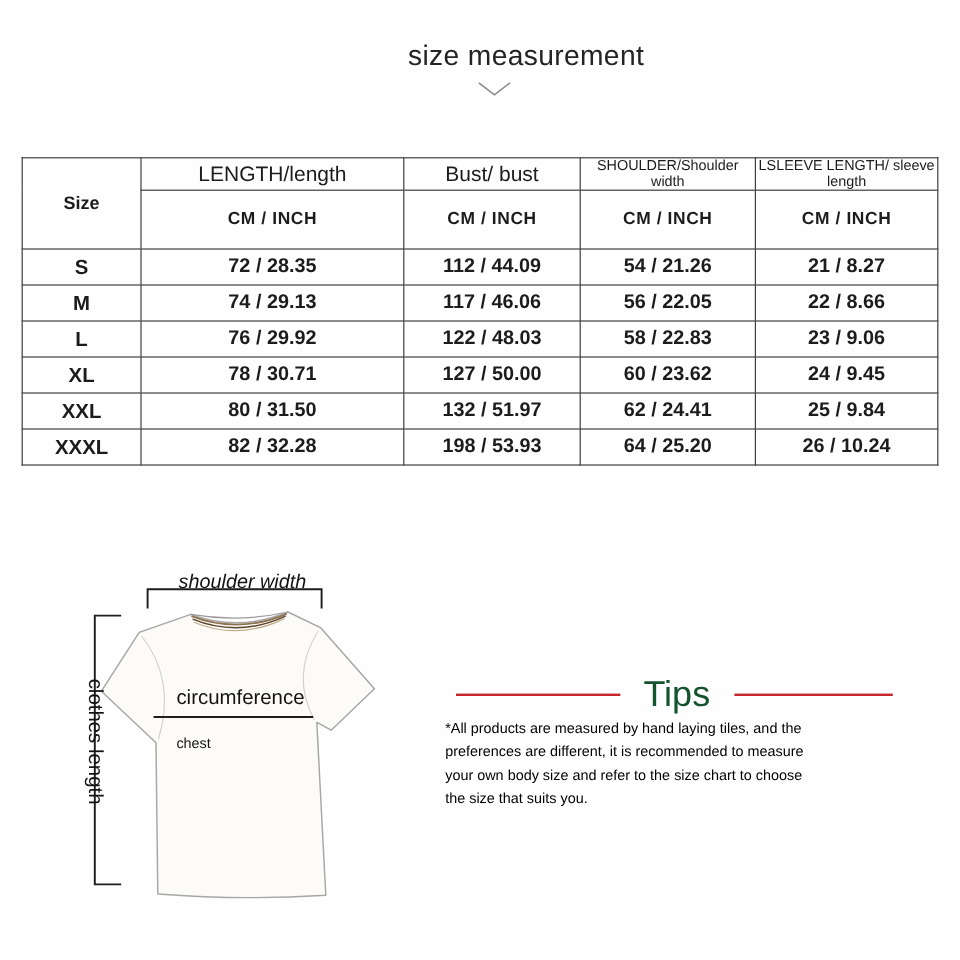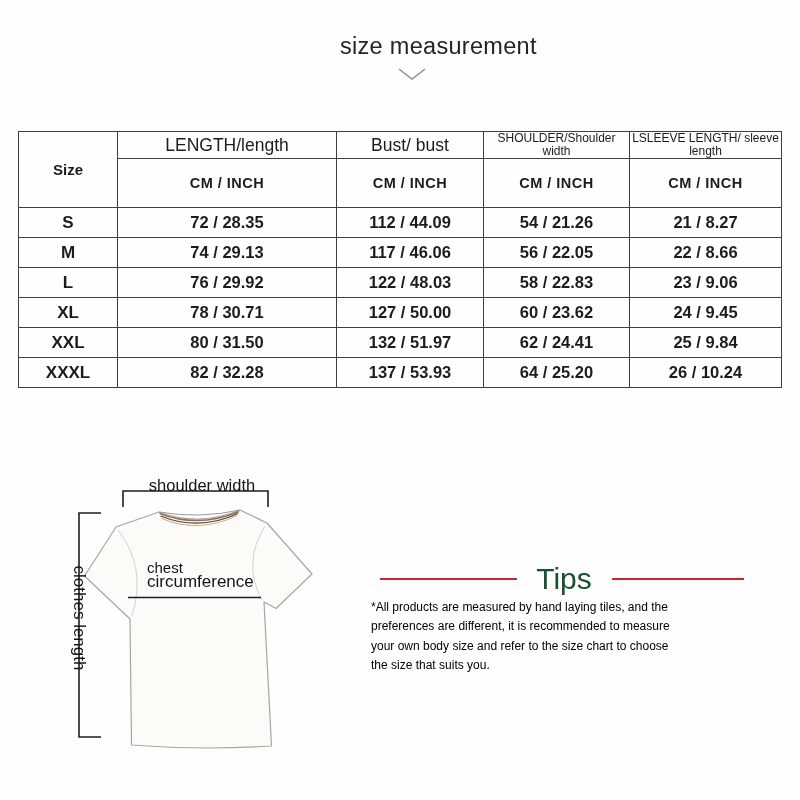--- a/index.html
+++ b/index.html
@@ -22,24 +22,24 @@
   td.smallhead{font-size:12px;line-height:13px;text-align:left;vertical-align:top;
                padding:2px 0 0 3px;font-weight:normal;}
   td.nright{border-right:hidden;}
   td.nleft{border-left:hidden;}
   td.unit{font-weight:bold;font-size:14.5px;letter-spacing:.5px;}
   td.sizecell{font-weight:bold;font-size:17px;}
   td.val{font-weight:bold;font-size:16.5px;}
 
   
   .lbl{position:absolute;color:#141414;}
-  .shoulder-lbl{left:122px;top:475.5px;width:160px;text-align:center;font-size:16.5px;}
+  .shoulder-lbl{left:122px;top:475.5px;width:160px;text-align:center;font-size:16.5px;font-style:italic;}
   .length-lbl{left:19px;top:606px;width:120px;height:24px;line-height:24px;text-align:center;
               font-size:17px;transform:rotate(90deg);}
-  .chest-lbl{left:147px;top:560px;font-size:15px;line-height:16px;}
+  .chest-lbl{left:147px;top:611px;font-size:12px;line-height:16px;}
   .circ-lbl{left:147px;top:574px;font-size:17px;line-height:16px;}
 
   
   .tips-head{position:absolute;left:500px;top:562px;width:128px;text-align:center;
              font-size:30px;color:#14532d;}
   .tips-rule{position:absolute;top:578px;height:2px;background:#c5272d;}
   .rule-l{left:380px;width:137px;}
   .rule-r{left:612px;width:132px;}
   .tips-body{position:absolute;left:371px;top:598px;width:412px;}
   .tips-line{font-size:12px;line-height:19.4px;color:#000000;}
@@ -107,21 +107,21 @@
       <tr class="dr">
         <td class="sizecell">XXL</td>
         <td class="val">80 / 31.50</td>
         <td class="val">132 / 51.97</td>
         <td class="val">62 / 24.41</td>
         <td class="val">25 / 9.84</td>
       </tr>
       <tr class="dr">
         <td class="sizecell">XXXL</td>
         <td class="val">82 / 32.28</td>
-        <td class="val">137 / 53.93</td>
+        <td class="val">198 / 53.93</td>
         <td class="val">64 / 25.20</td>
         <td class="val">26 / 10.24</td>
       </tr>
     </tbody>
   </table>
 
   <svg style="position:absolute;left:55px;top:450px;" width="320" height="345" viewBox="55 450 320 345">
 
     <path d="M 159,512 L 116,527 L 84.5,576 L 120.5,610 L 130,619 L 131.5,745
              Q 201,750.5 271.5,746 L 264,602 L 276,608.5 L 312,574 L 267,523 L 240,510

